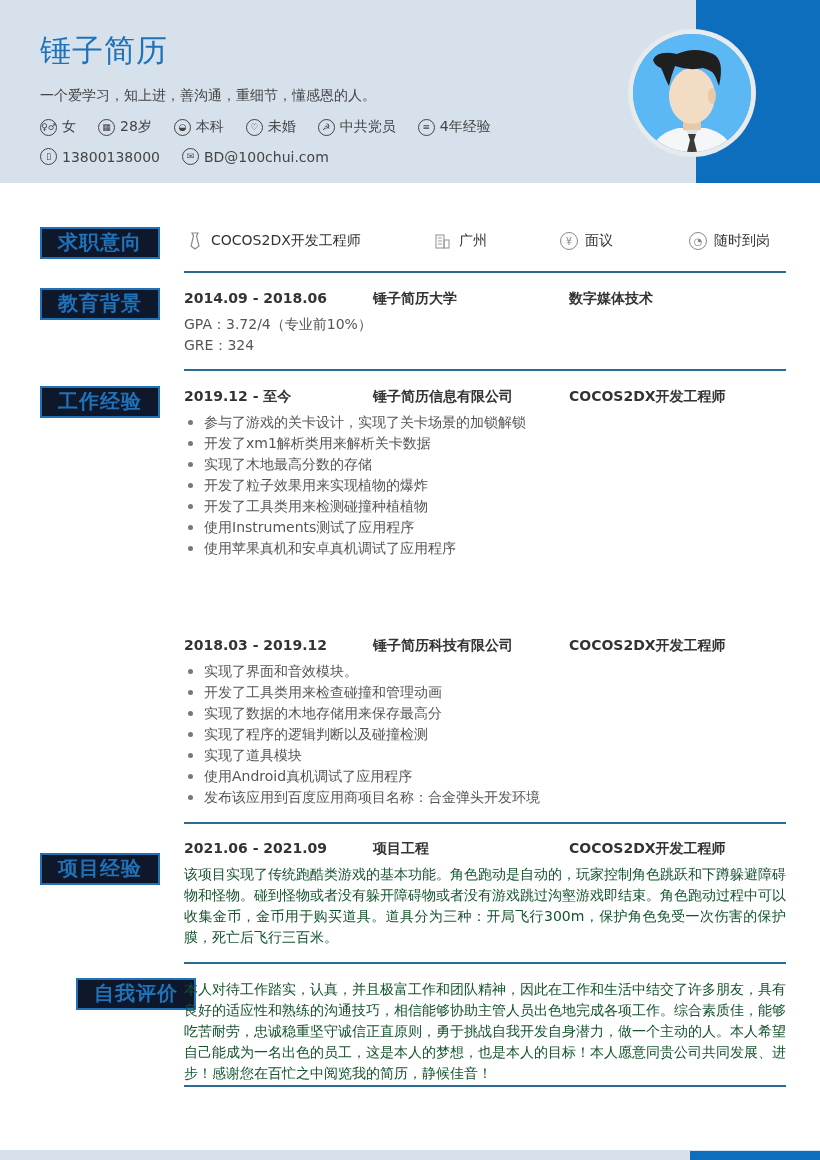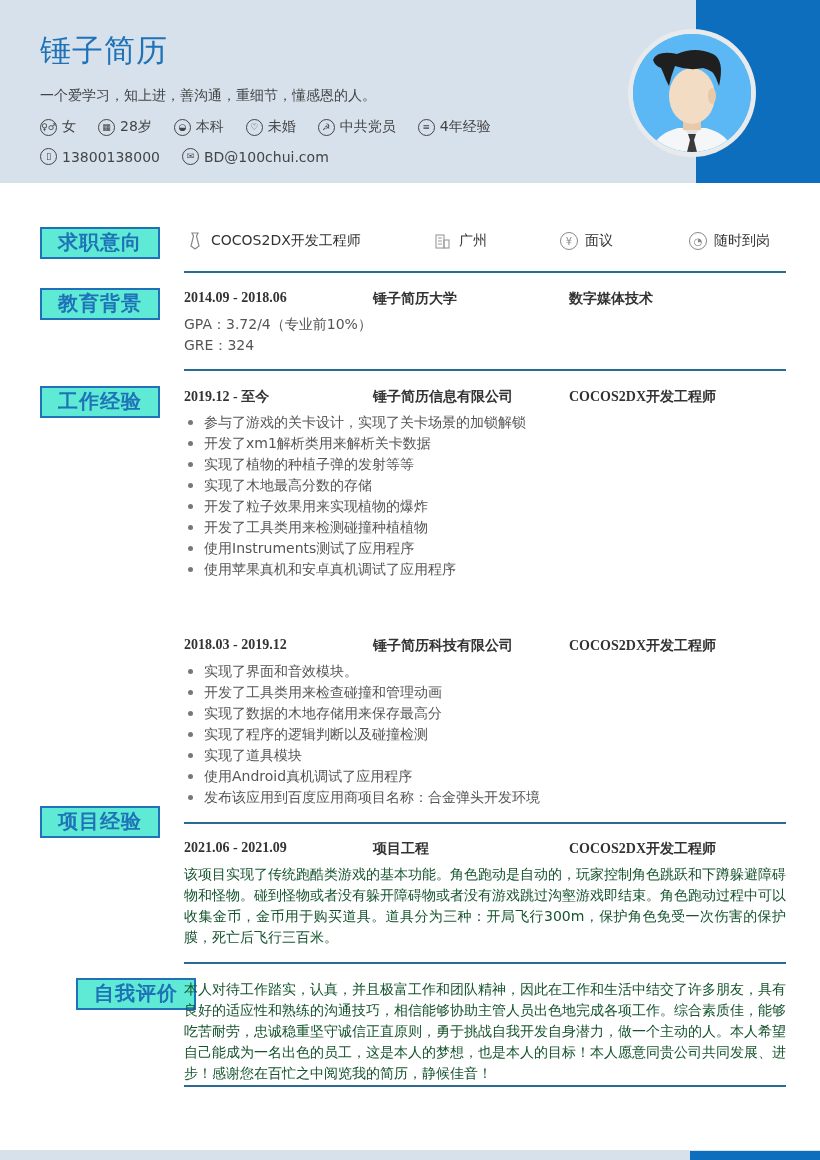--- a/index.html
+++ b/index.html
@@ -12,31 +12,31 @@
   .motto { position:absolute; left:40px; top:87px; font-size:14px; color:#444; }
   .info-row { position:absolute; left:40px; display:flex; align-items:center; font-size:14px; color:#444; }
   .info-row.r1 { top:118px; }
   .info-row.r2 { top:148px; }
   .info-item { display:flex; align-items:center; margin-right:22px; }
   .ico { display:inline-flex; align-items:center; justify-content:center; width:17px; height:17px; border:1.4px solid #444; border-radius:50%; font-size:9px; margin-right:5px; color:#444; line-height:1; }
 
   .avatar-wrap { position:absolute; left:628px; top:29px; width:128px; height:128px; border-radius:50%; background:#e8eaec; }
   .avatar { position:absolute; left:5px; top:5px; width:118px; height:118px; border-radius:50%; overflow:hidden; background:#5cb8f5; }
 
-  .section-title { position:absolute; left:40px; width:120px; height:32px; border:2.5px solid #1f72b8; color:#1f72b8; font-size:20px; font-weight:bold; text-align:center; line-height:27px; letter-spacing:1px; background:#5eead4; }
+  .section-title { position:absolute; left:40px; width:120px; height:32px; border:2.5px solid #1f72b8; color:#1f72b8; font-size:20px; font-weight:bold; text-align:center; line-height:27px; letter-spacing:1px; background:#0f172a; }
 
   .hline { position:absolute; left:184px; width:602px; height:1.5px; background:#2a6b94; }
 
   .intent-row { position:absolute; top:232px; left:184px; width:602px; height:22px; font-size:14px; color:#333; }
   .intent-item { position:absolute; top:0; display:flex; align-items:center; }
   .intent-ico { display:inline-flex; align-items:center; justify-content:center; width:18px; height:18px; border:1.4px solid #888; border-radius:50%; font-size:10px; color:#888; margin-right:7px; }
   .intent-ico.square { border-radius:2px; border:none; }
 
   .entry-head { position:absolute; left:184px; width:602px; font-size:14px; font-weight:bold; color:#333; height:20px; }
-  .entry-head span { position:absolute; top:0; white-space:nowrap;font-family:Liberation Serif, serif; }
+  .entry-head span { position:absolute; top:0; white-space:nowrap; }
   .col1 { left:0; } .col2 { left:189px; } .col3 { left:385px; }
 
   .lines { position:absolute; left:184px; width:602px; font-size:14px; color:#555; line-height:21px; }
   .bullets { position:absolute; left:184px; width:602px; list-style:none; font-size:14px; color:#555; line-height:21px; }
   .bullets li { position:relative; padding-left:20px; }
   .bullets li::before { content:""; position:absolute; left:4px; top:8px; width:5px; height:5px; border-radius:50%; background:#777; }
   .para { position:absolute; left:184px; width:602px; font-size:14px; color:#14532d; line-height:21px; text-align:justify; }
 
   .footer { position:absolute; left:0; top:1150px; width:820px; height:10px; background:#d6e1ec; }
   .footer-accent { position:absolute; left:690px; top:1151px; width:130px; height:9px; background:#0d6ebd; }
@@ -153,21 +153,20 @@
 
 <div class="section-title" style="top:386px;">工作经验</div>
 <div class="entry-head" style="top:388px;">
   <span class="col1">2019.12 - 至今</span>
   <span class="col2">锤子简历信息有限公司</span>
   <span class="col3">COCOS2DX开发工程师</span>
 </div>
 <ul class="bullets" style="top:412px;">
   <li>参与了游戏的关卡设计，实现了关卡场景的加锁解锁</li>
   <li>开发了xm1解析类用来解析关卡数据</li>
-  <li>实现了植物的种植子弹的发射等等</li>
   <li>实现了木地最高分数的存储</li>
   <li>开发了粒子效果用来实现植物的爆炸</li>
   <li>开发了工具类用来检测碰撞种植植物</li>
   <li>使用Instruments测试了应用程序</li>
   <li>使用苹果真机和安卓真机调试了应用程序</li>
 </ul>
 
 <div class="entry-head" style="top:637px;">
   <span class="col1">2018.03 - 2019.12</span>
   <span class="col2">锤子简历科技有限公司</span>
@@ -177,21 +176,21 @@
   <li>实现了界面和音效模块。</li>
   <li>开发了工具类用来检查碰撞和管理动画</li>
   <li>实现了数据的木地存储用来保存最高分</li>
   <li>实现了程序的逻辑判断以及碰撞检测</li>
   <li>实现了道具模块</li>
   <li>使用Android真机调试了应用程序</li>
   <li>发布该应用到百度应用商项目名称：合金弹头开发环境</li>
 </ul>
 <div class="hline" style="top:822px;"></div>
 
-<div class="section-title" style="top:806px;">项目经验</div>
+<div class="section-title" style="top:853px;">项目经验</div>
 <div class="entry-head" style="top:840px;">
   <span class="col1">2021.06 - 2021.09</span>
   <span class="col2">项目工程</span>
   <span class="col3">COCOS2DX开发工程师</span>
 </div>
 <div class="para" style="top:864px;">该项目实现了传统跑酷类游戏的基本功能。角色跑动是自动的，玩家控制角色跳跃和下蹲躲避障碍物和怪物。碰到怪物或者没有躲开障碍物或者没有游戏跳过沟壑游戏即结束。角色跑动过程中可以收集金币，金币用于购买道具。道具分为三种：开局飞行300m，保护角色免受一次伤害的保护膜，死亡后飞行三百米。</div>
 <div class="hline" style="top:962px;"></div>
 
 <div class="section-title" style="top:978px;margin-left:36px;">自我评价</div>
 <div class="para" style="top:979px;">本人对待工作踏实，认真，并且极富工作和团队精神，因此在工作和生活中结交了许多朋友，具有良好的适应性和熟练的沟通技巧，相信能够协助主管人员出色地完成各项工作。综合素质佳，能够吃苦耐劳，忠诚稳重坚守诚信正直原则，勇于挑战自我开发自身潜力，做一个主动的人。本人希望自己能成为一名出色的员工，这是本人的梦想，也是本人的目标！本人愿意同贵公司共同发展、进步！感谢您在百忙之中阅览我的简历，静候佳音！</div>

